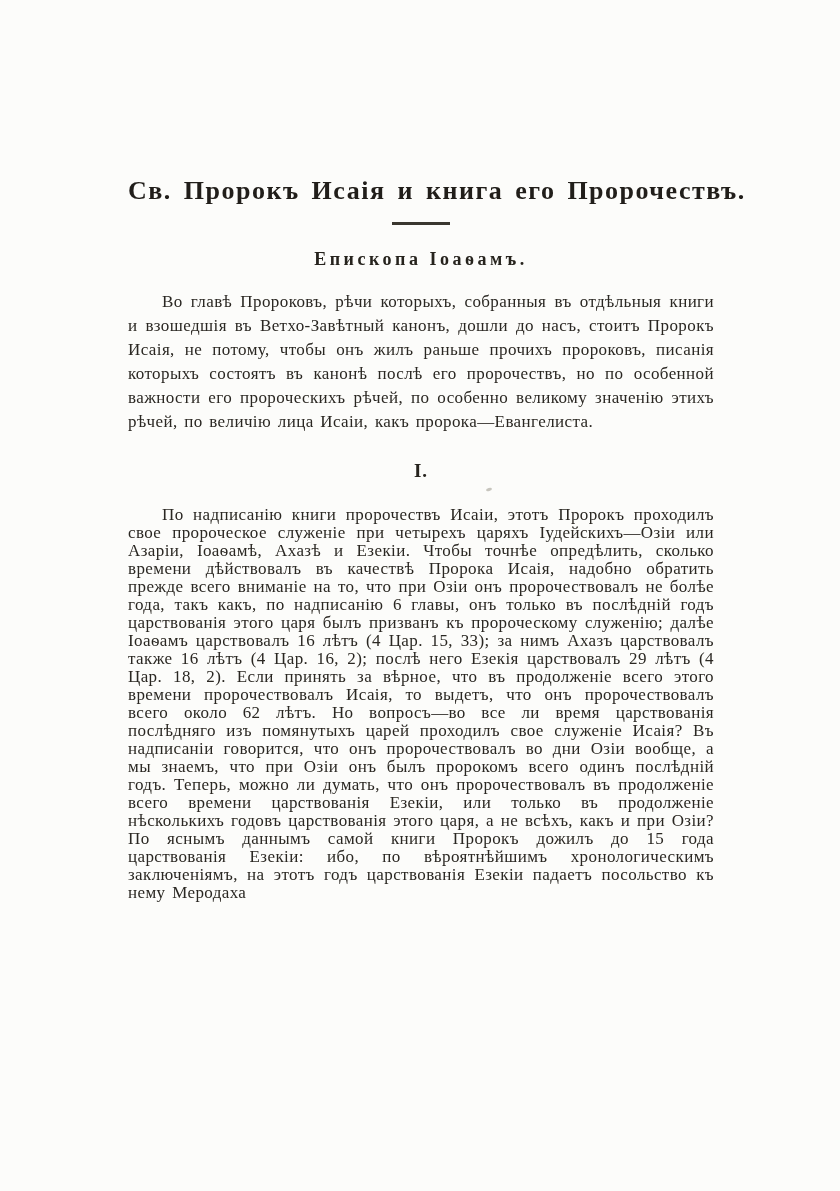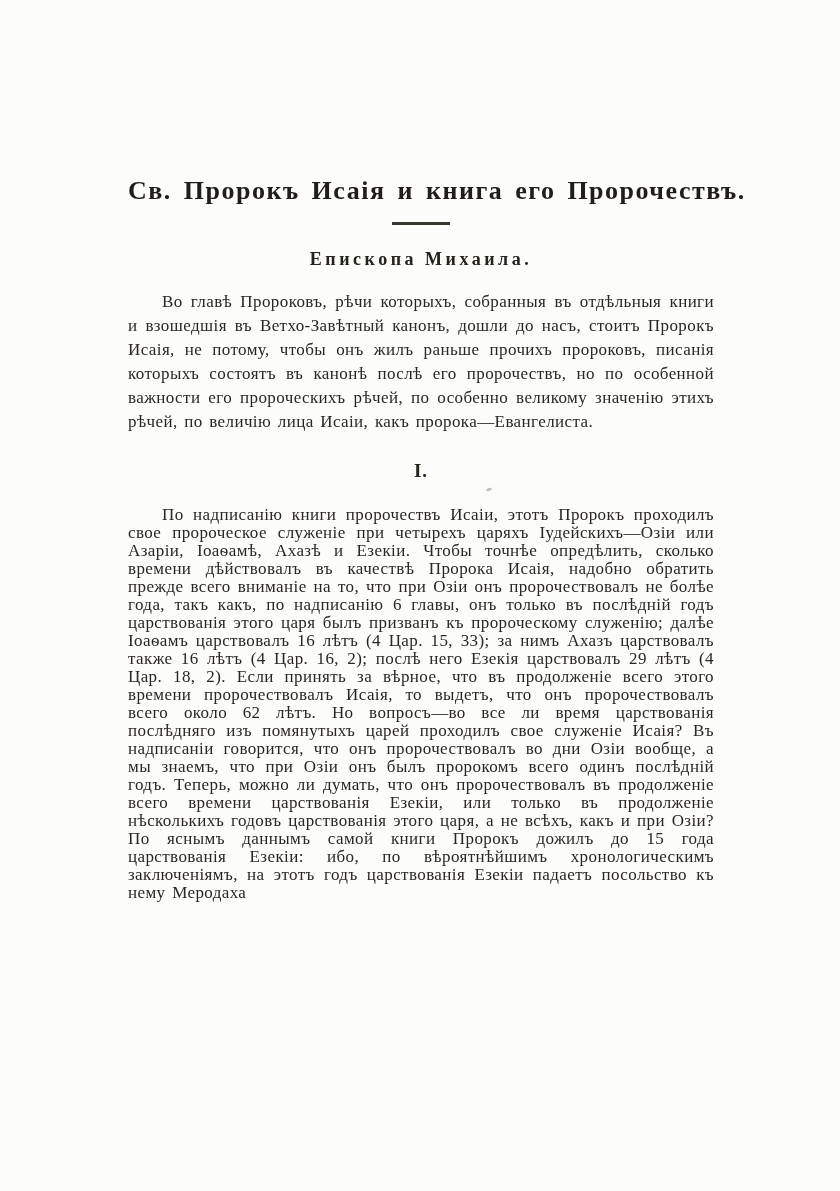--- a/index.html
+++ b/index.html
@@ -83,19 +83,19 @@
     opacity: 0.8;
   }
 </style>
 </head>
 <body>
 
 <div class="page">
   <div class="content">
     <h1 class="title">Св. Пророкъ Исаія и книга его Пророчествъ.</h1>
     <div class="rule"></div>
-    <h2 class="author">Епископа Михаила.</h2>
+    <h2 class="author">Епископа Іоаѳамъ.</h2>
     <p class="para para-intro">Во главѣ Пророковъ, рѣчи которыхъ, собранныя въ отдѣльныя книги и взошедшія въ Ветхо-Завѣтный канонъ, дошли до насъ, стоитъ Пророкъ Исаія, не потому, чтобы онъ жилъ раньше прочихъ пророковъ, писанія которыхъ состоятъ въ канонѣ послѣ его пророчествъ, но по особенной важности его пророческихъ рѣчей, по особенно великому значенію этихъ рѣчей, по величію лица Исаіи, какъ пророка—Евангелиста.</p>
     <h3 class="section-heading">I.</h3>
     <p class="para para-body">По надписанію книги пророчествъ Исаіи, этотъ Пророкъ проходилъ свое пророческое служеніе при четырехъ царяхъ Іудейскихъ—Озіи или Азаріи, Іоаѳамѣ, Ахазѣ и Езекіи. Чтобы точнѣе опредѣлить, сколько времени дѣйствовалъ въ качествѣ Пророка Исаія, надобно обратить прежде всего вниманіе на то, что при Озіи онъ пророчествовалъ не болѣе года, такъ какъ, по надписанію 6 главы, онъ только въ послѣдній годъ царствованія этого царя былъ призванъ къ пророческому служенію; далѣе Іоаѳамъ царствовалъ 16 лѣтъ (4 Цар. 15, 33); за нимъ Ахазъ царствовалъ также 16 лѣтъ (4 Цар. 16, 2); послѣ него Езекія царствовалъ 29 лѣтъ (4 Цар. 18, 2). Если принять за вѣрное, что въ продолженіе всего этого времени пророчествовалъ Исаія, то выдетъ, что онъ пророчествовалъ всего около 62 лѣтъ. Но вопросъ—во все ли время царствованія послѣдняго изъ помянутыхъ царей проходилъ свое служеніе Исаія? Въ надписаніи говорится, что онъ пророчествовалъ во дни Озіи вообще, а мы знаемъ, что при Озіи онъ былъ пророкомъ всего одинъ послѣдній годъ. Теперь, можно ли думать, что онъ пророчествовалъ въ продолженіе всего времени царствованія Езекіи, или только въ продолженіе нѣсколькихъ годовъ царствованія этого царя, а не всѣхъ, какъ и при Озіи? По яснымъ даннымъ самой книги Пророкъ дожилъ до 15 года царствованія Езекіи: ибо, по вѣроятнѣйшимъ хронологическимъ заключеніямъ, на этотъ годъ царствованія Езекіи падаетъ посольство къ нему Меродаха</p>
   </div>
   <div class="artifact"></div>
 </div>
 
 </body></html>

